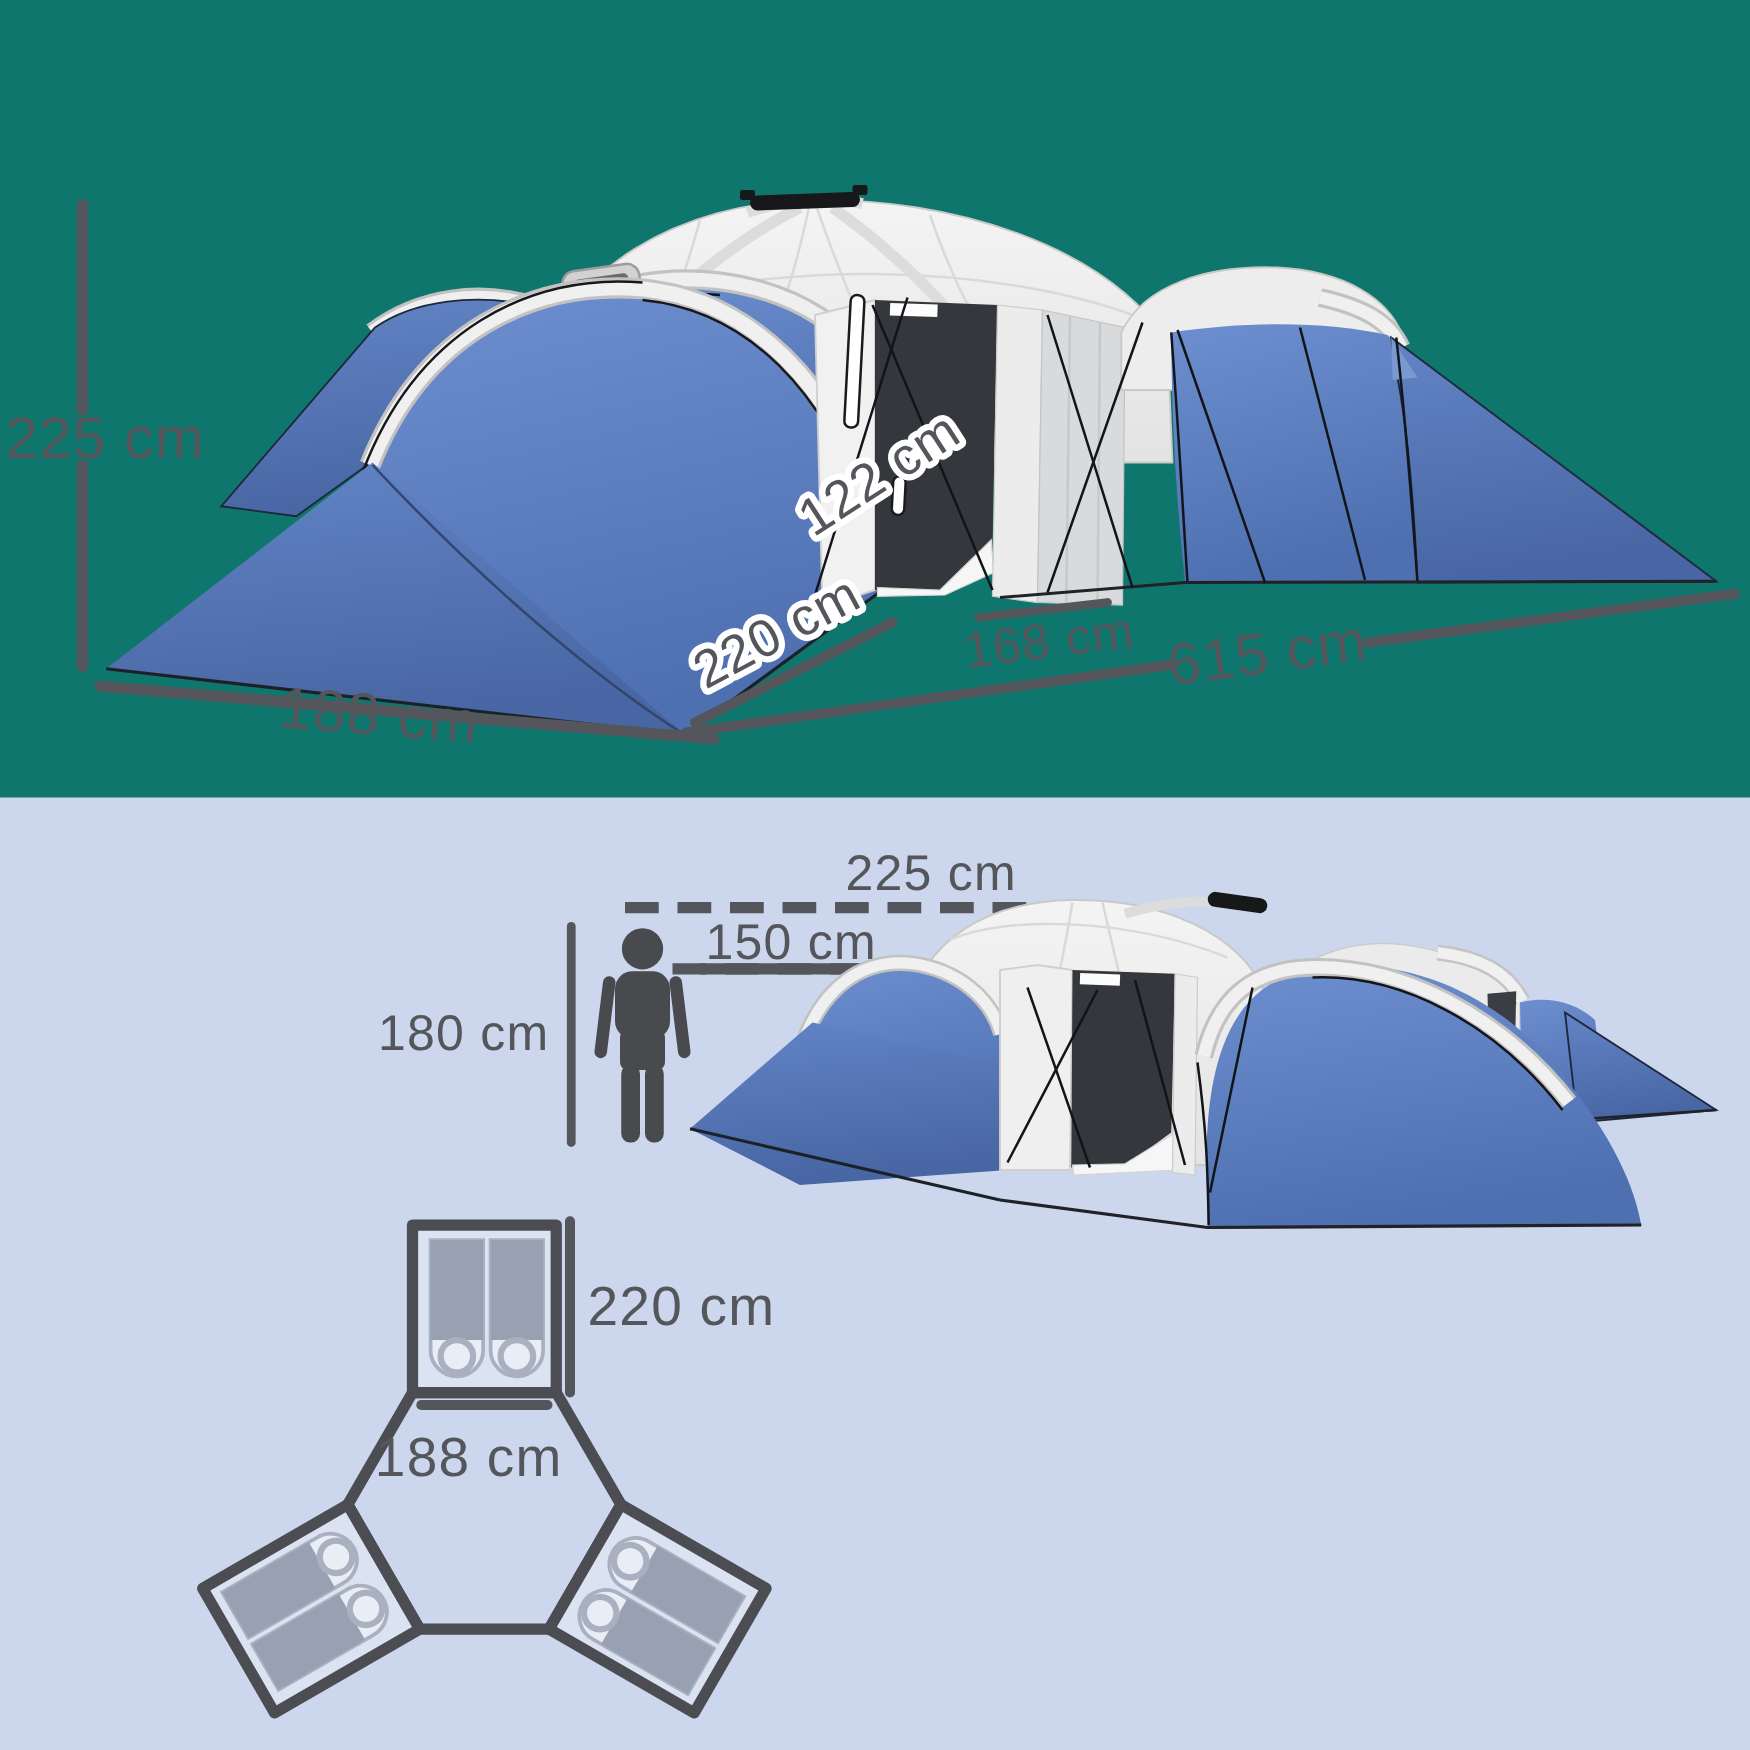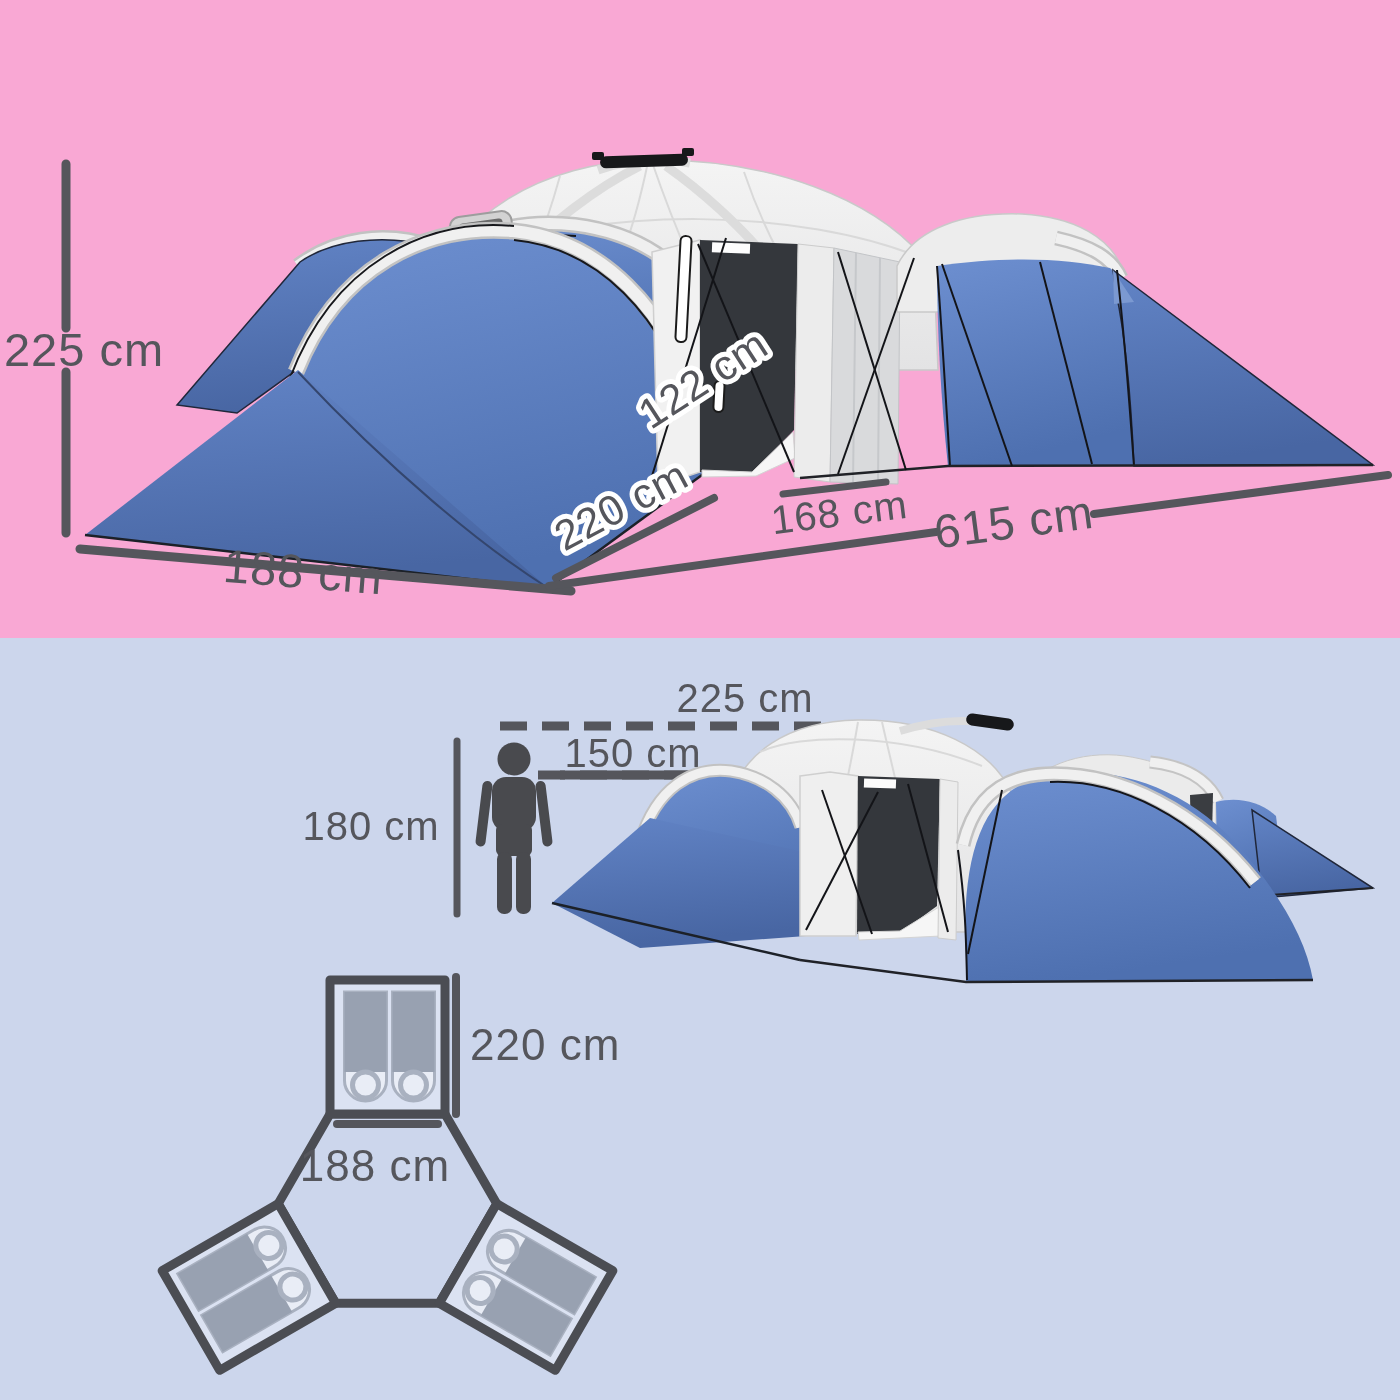--- a/index.html
+++ b/index.html
@@ -1,16 +1,16 @@
 <!DOCTYPE html>
 <html><head>
 <meta charset="utf-8">
 <style>
   html,body{margin:0;padding:0;background:#ffffff;}
-  .canvas{position:relative;width:1400px;height:1400px;overflow:hidden;background:#f9a8d4;
+  .canvas{position:relative;width:1400px;height:1400px;overflow:hidden;background:#0f766e;
           font-family:"Liberation Sans", sans-serif;}
   svg text{font-family:"Liberation Sans", sans-serif;fill:#55565c;}
   .t46{font-size:47px;letter-spacing:1px;}
   .t44{font-size:44px;letter-spacing:1px;}
   .t42{font-size:42px;letter-spacing:1px;}
   .t40{font-size:40px;letter-spacing:1px;}
   .halo{stroke:#ffffff;stroke-width:10px;paint-order:stroke;stroke-linejoin:round;}
   .dimline{stroke:#55565c;stroke-linecap:round;fill:none;}
   .dash{stroke:#55565c;stroke-width:9;stroke-dasharray:27 15;fill:none;}
   .planline{stroke:#4b4d53;fill:none;}

